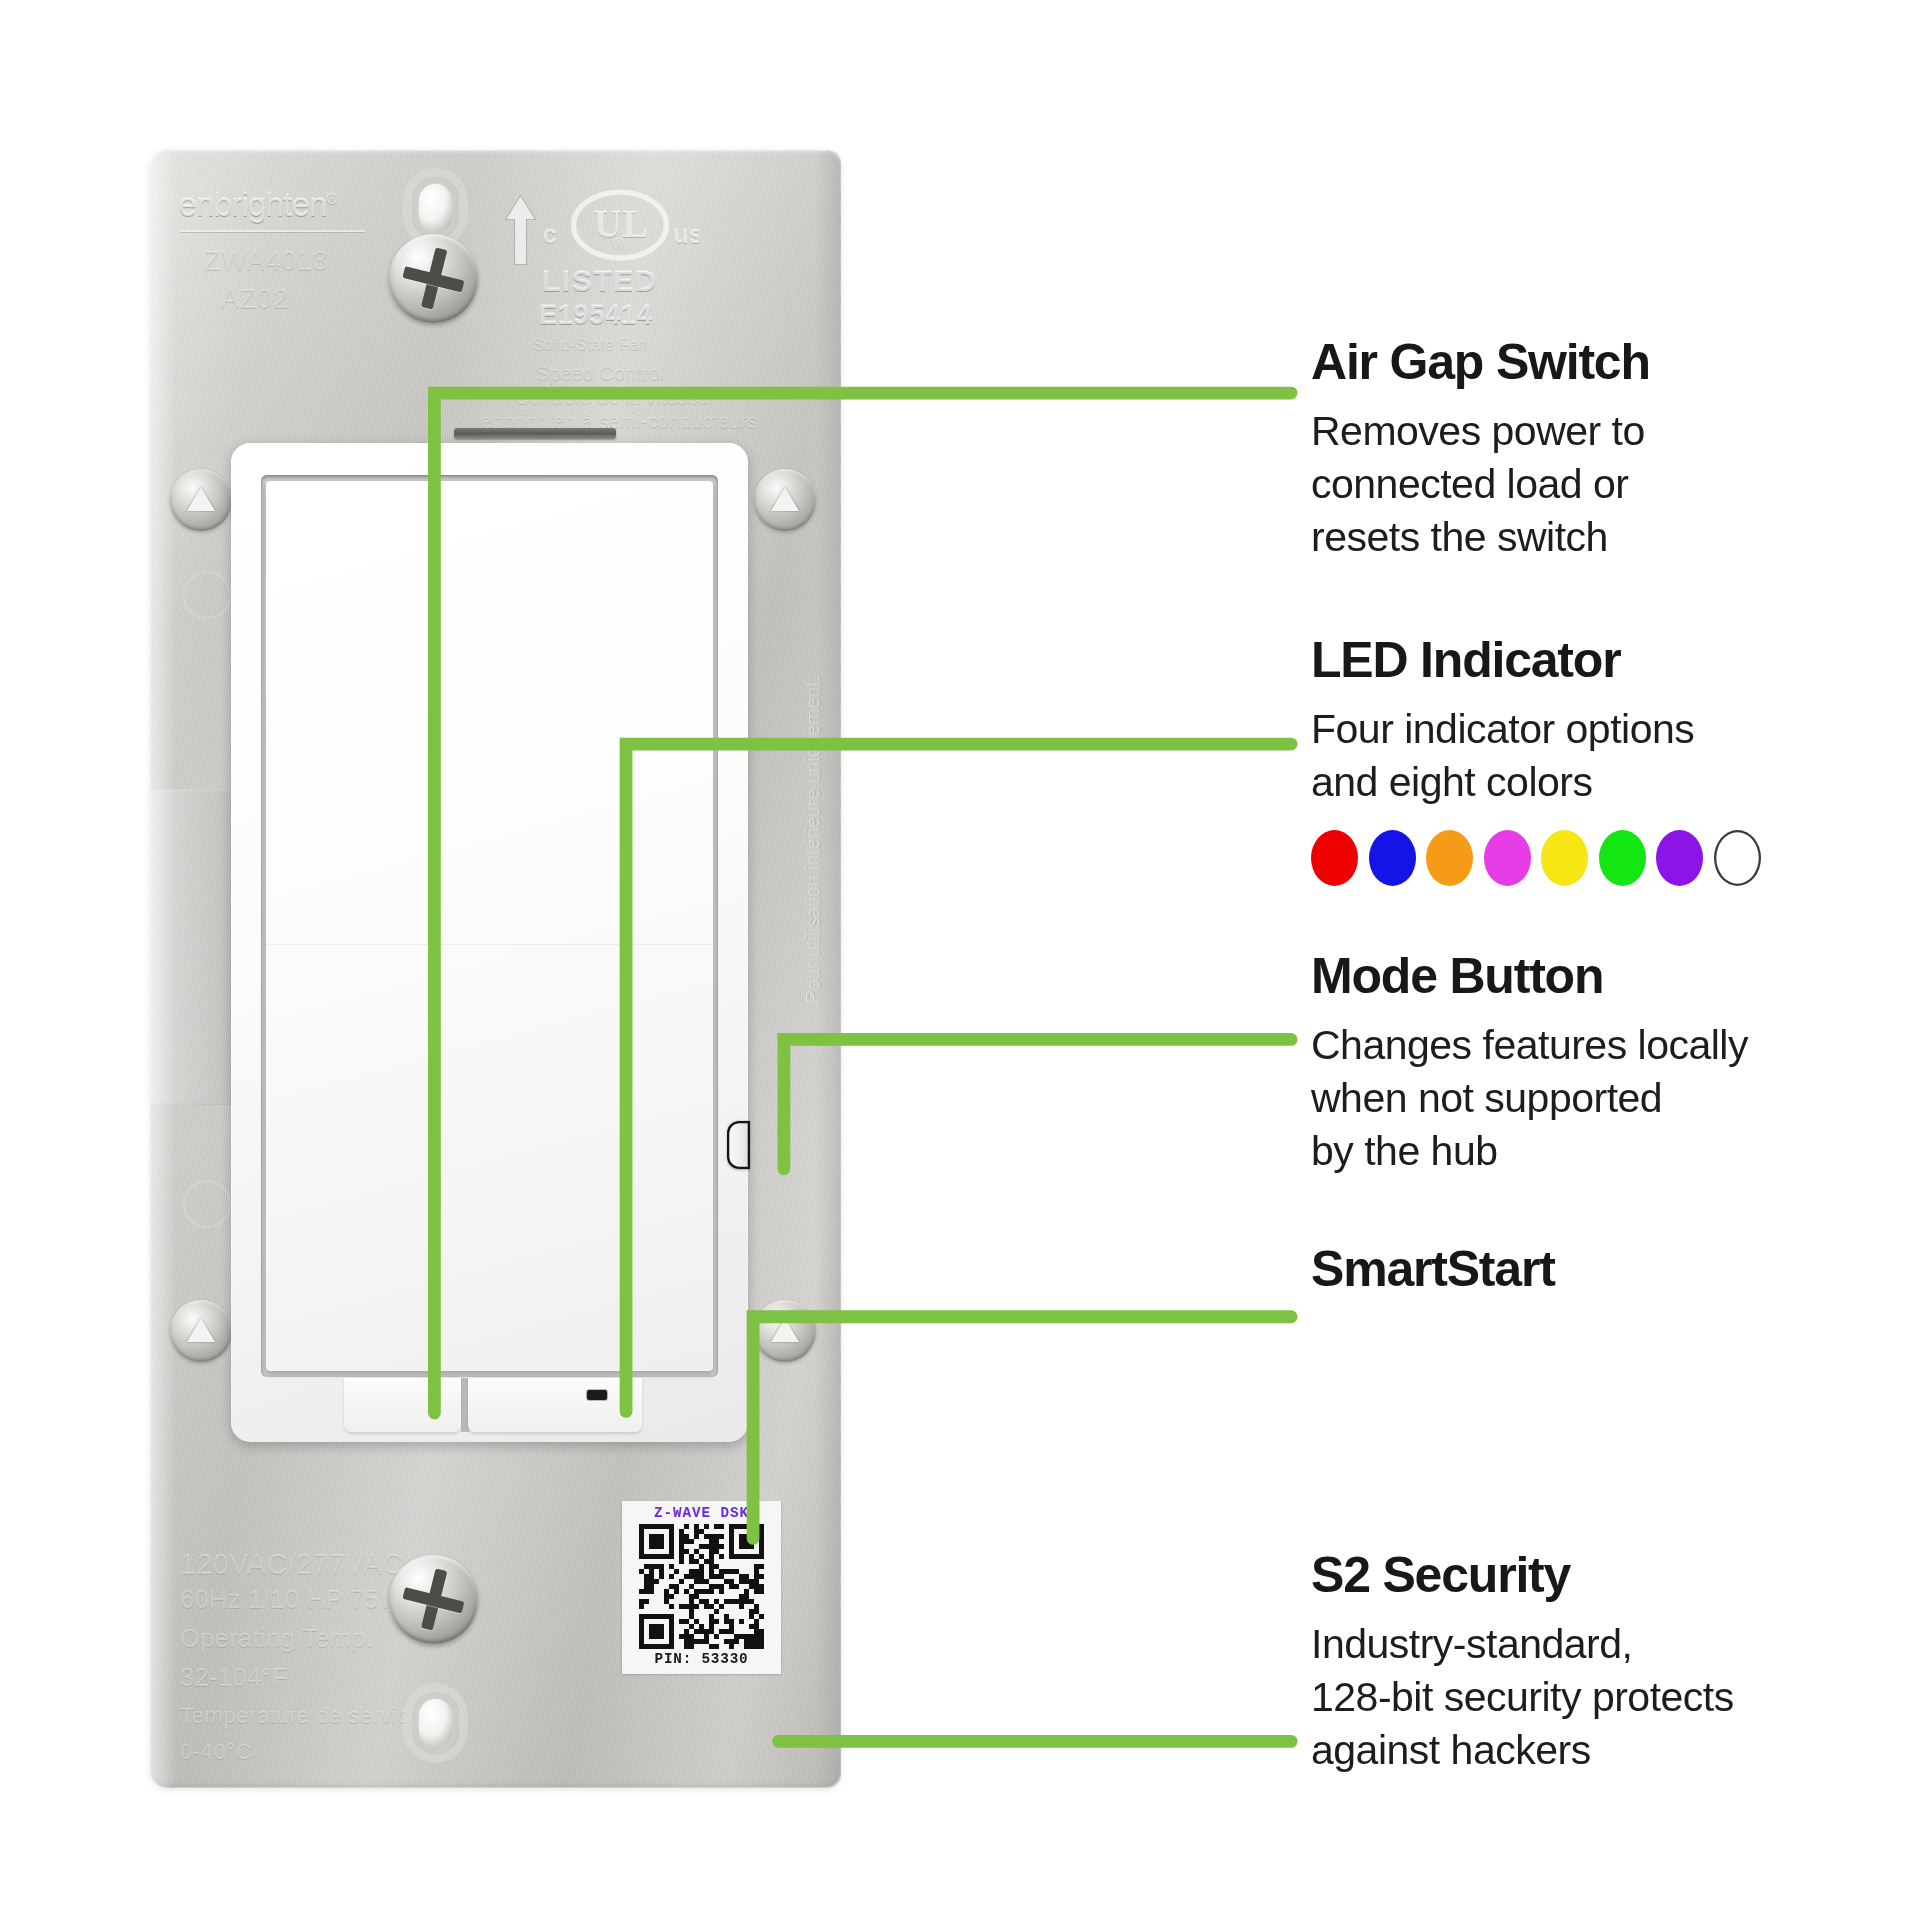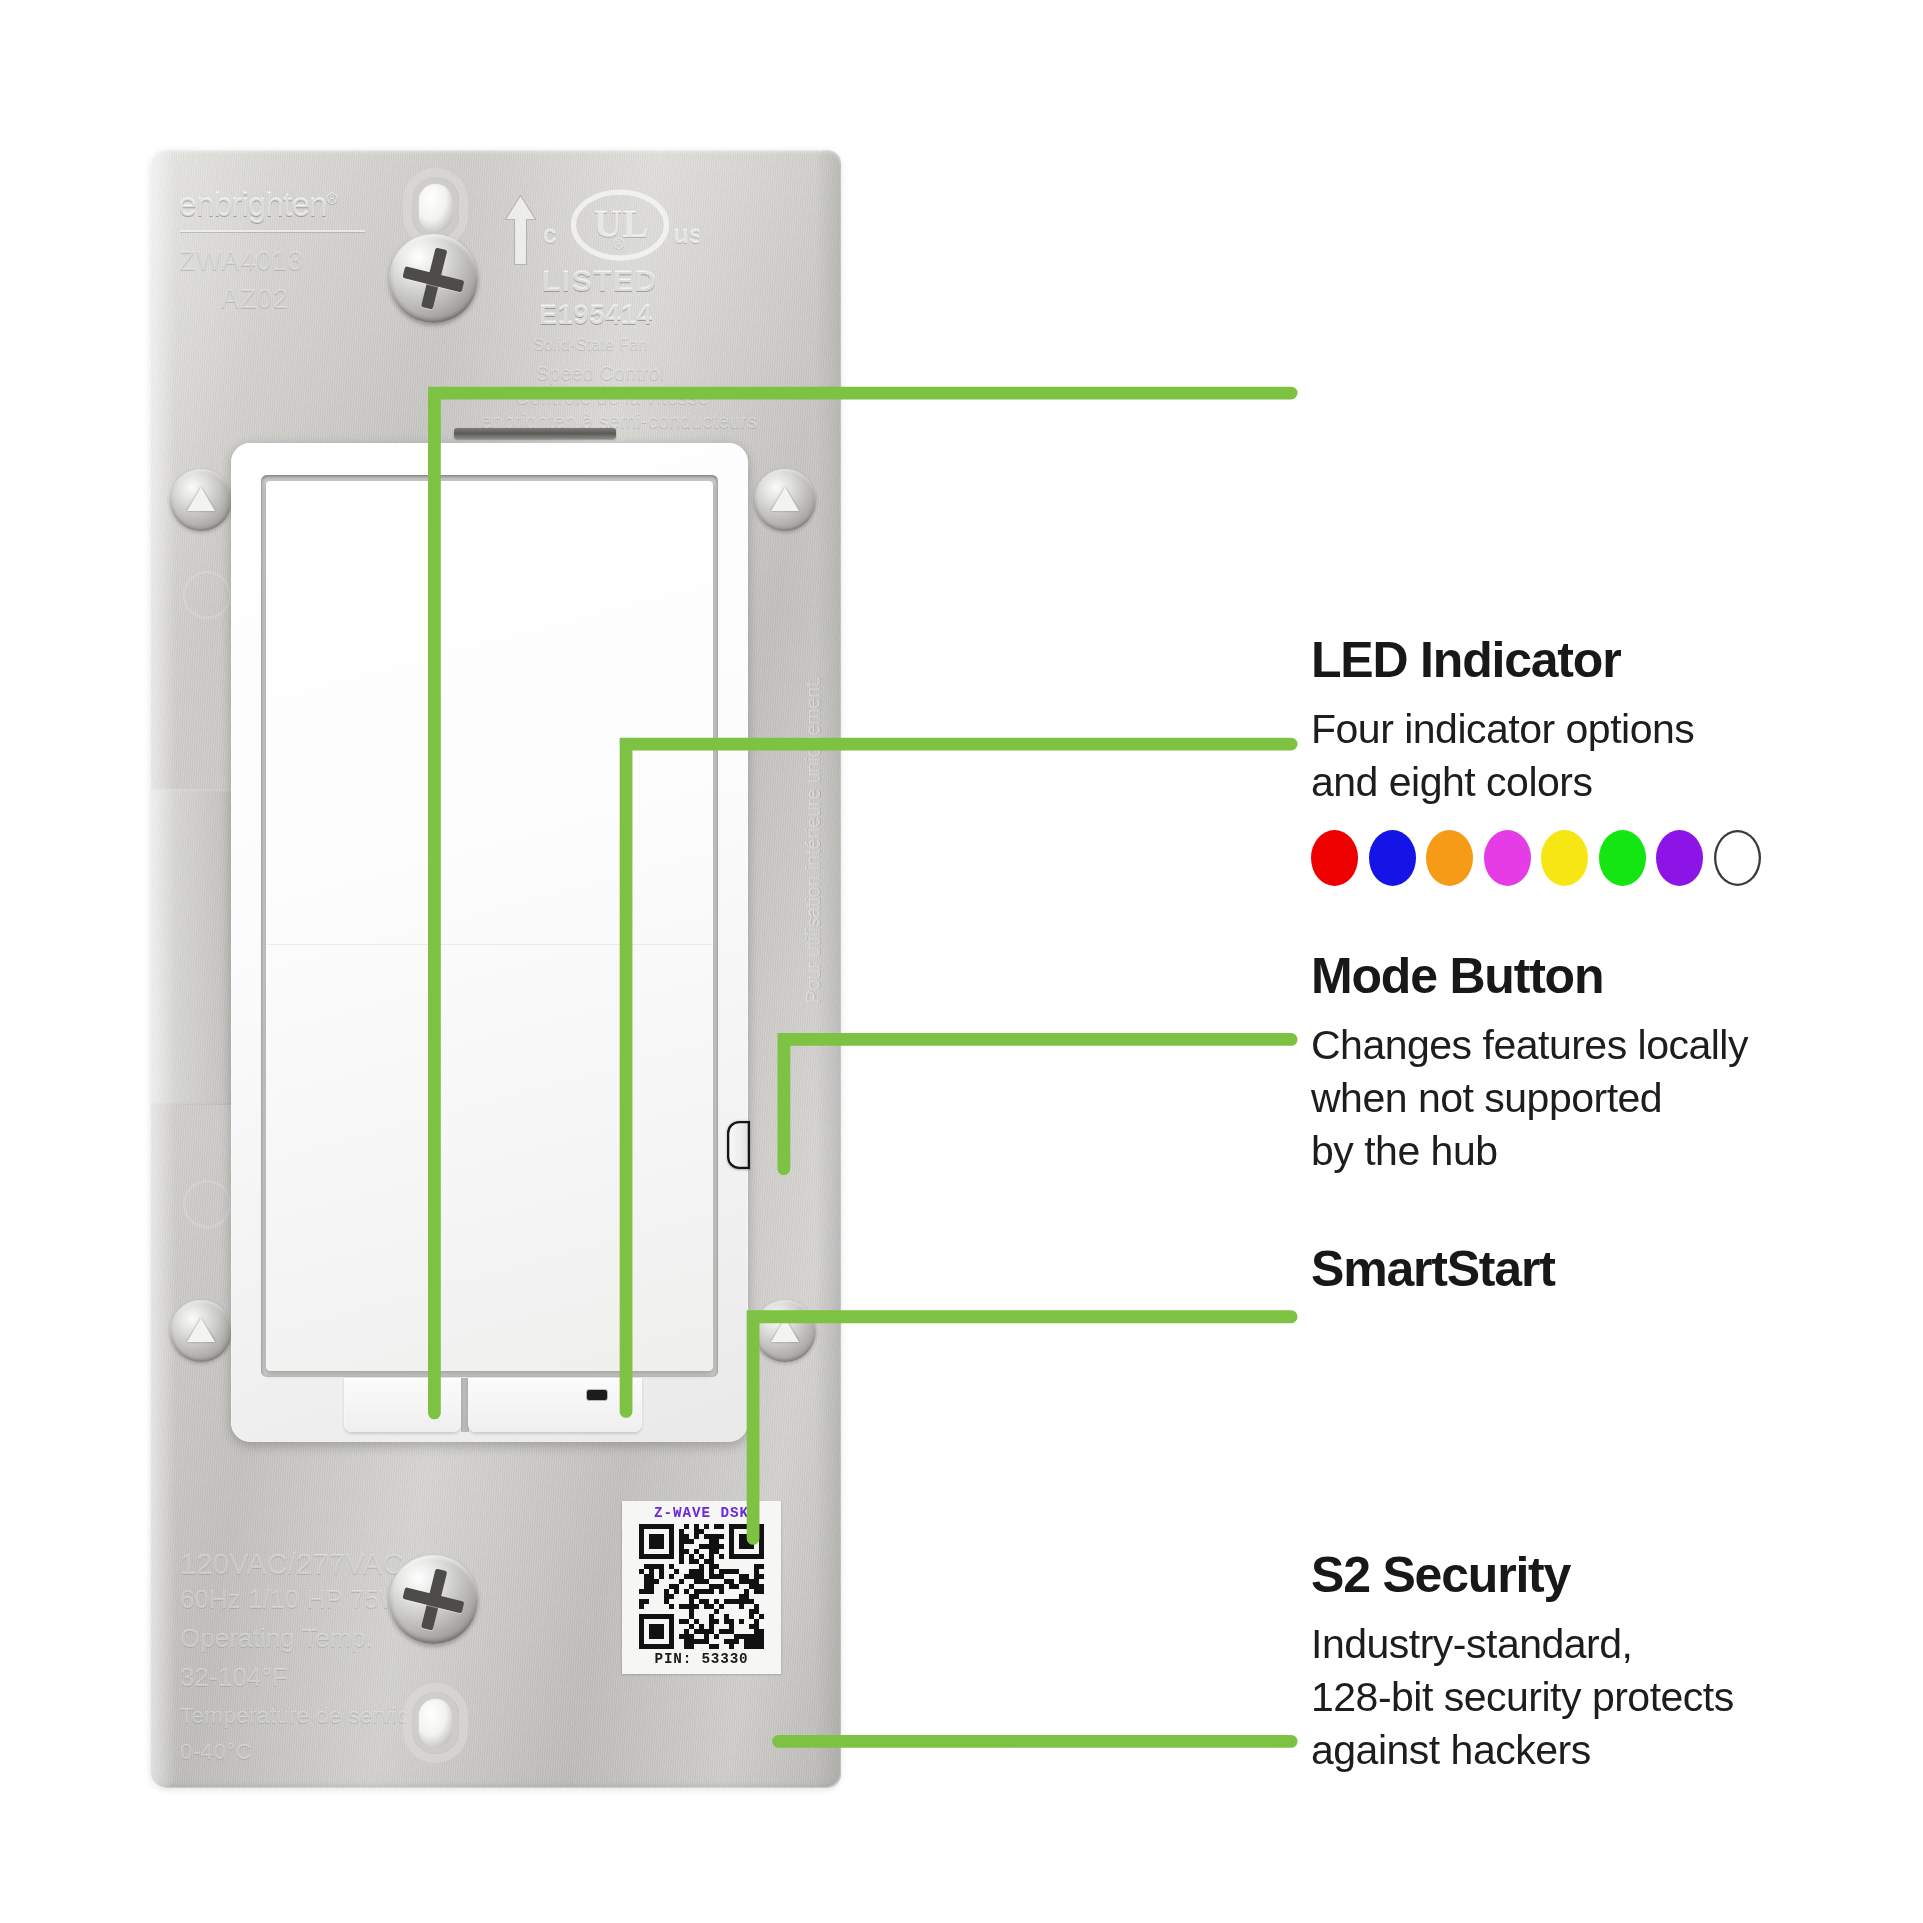--- a/index.html
+++ b/index.html
@@ -77,21 +77,21 @@
     letter-spacing: 0.3px;
     white-space: nowrap;
     user-select: none;
   }
   .emboss-faint { color: rgba(255,255,255,0.34); text-shadow: 0 0.8px 0 rgba(130,130,128,0.32); }
 
   #brand      { left: 28.6px;  top: 36px;  font-size: 33px; letter-spacing: -0.8px; font-weight: 400; }
   #brand-reg  { font-size: 15px; vertical-align: super; }
   #brand-rule { position:absolute; left: 30px; top: 80px; width: 185px; height: 2.3px;
                 background: rgba(255,255,255,.5); box-shadow: 0 0.8px 0 rgba(120,120,118,.4); }
-  #model      { left: 29px;  top: 96px; font-size: 27px; letter-spacing: 0.8px; }
+  #model      { left: 54px;  top: 96px; font-size: 27px; letter-spacing: 0.8px; }
   #rev        { left: 71px;  top: 134px; font-size: 27px; letter-spacing: 0.8px; }
 
   #ul-arrow   { left: 353px; top: 44px;  }
   #ul-mark    { left: 391px; top: 39px;  }
   #ul-listed  { left: 392px; top: 114px; font-size: 30px; font-weight: 700; letter-spacing: 1.5px; }
   #ul-file    { left: 389px; top: 150px; font-size: 27px; font-weight: 700; letter-spacing: 0.8px; }
   #desc-en-1  { left: 383px; top: 186px; font-size: 16px; }
   #desc-en-2  { left: 386px; top: 212px; font-size: 19.5px; }
   #desc-fr-1  { left: 365px; top: 236px; font-size: 19.5px; }
   #desc-fr-2  { left: 331px; top: 260px; font-size: 19.5px; }
@@ -1027,20 +1027,26 @@
       <path d="M833,1878 L833,990 L1718,990"></path>
 
       <path d="M1043,1555 L1043,1383 L1718,1383"></path>
 
       <path d="M1002,2047 L1002,1752 L1718,1752"></path>
 
       <path d="M1036,2317 L1718,2317"></path>
     </g>
   </svg>
 
+  <div class="callout" id="callout-airgap">
+    <h2>Air Gap Switch</h2>
+    <p>Removes power to
+connected load or
+resets the switch</p>
+  </div>
 
   <div class="callout" id="callout-led">
     <h2>LED Indicator</h2>
     <p>Four indicator options
 and eight colors</p>
     <div id="swatches">
         <div class="swatch" style="background: rgb(238, 0, 0);"></div>
         <div class="swatch" style="background: rgb(20, 20, 230);"></div>
         <div class="swatch" style="background: rgb(245, 155, 23);"></div>
         <div class="swatch" style="background: rgb(230, 60, 230);"></div>

